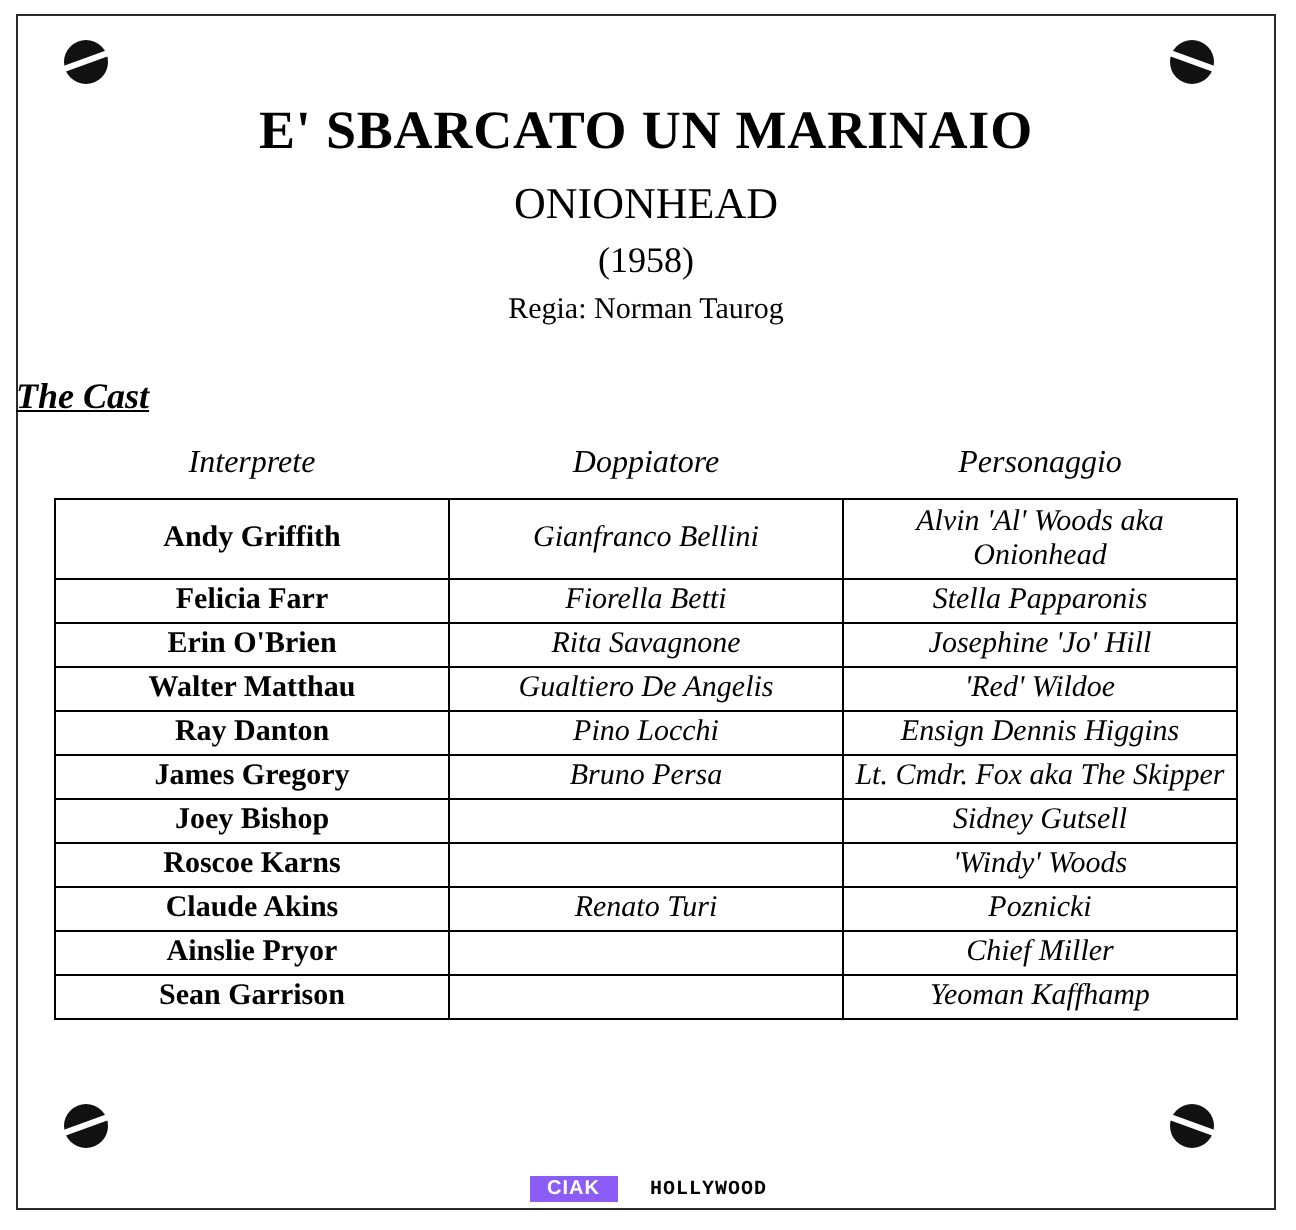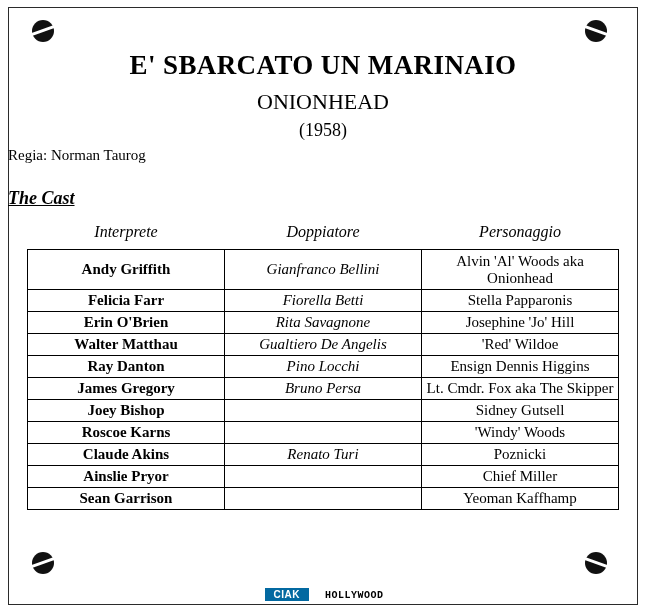--- a/index.html
+++ b/index.html
@@ -77,20 +77,21 @@
     text-align: center;
     font-size: 22px;
     margin-top: 8px;
   }
   .title-year {
     text-align: center;
     font-size: 18px;
     margin-top: 5px;
   }
   .title-dir {
+    text-align: center;
     font-size: 15px;
     margin-top: 6px;
   }
   .cast-heading {
     text-align: left;
     font-size: 18px;
     font-style: italic;
     font-weight: bold;
     text-decoration: underline;
     margin-top: 24px;
@@ -120,36 +121,37 @@
   td.col-actor {
     font-weight: bold;
     width: 190px;
   }
   td.col-voice {
     font-style: italic;
     width: 186px;
   }
   td.col-char {
     width: 216px;
+    font-style: italic;
   }
   tr.tall td { height: 40px; }
 
   .footer-logo {
     position: absolute;
     left: 0;
     right: 0;
     bottom: 14px;
     text-align: center;
     font-family: "Liberation Sans", sans-serif;
     font-size: 10px;
     font-weight: bold;
     letter-spacing: 0.5px;
   }
   .footer-logo .ciak {
-    background: #0369a1;
+    background: #8b5cf6;
     color: #ffffff;
     padding: 1px 9px;
   }
   .footer-logo .holly {
     color: #000000;
     padding-left: 16px;
     font-family: Liberation Mono, monospace;
   }
 </style>
 </head>

